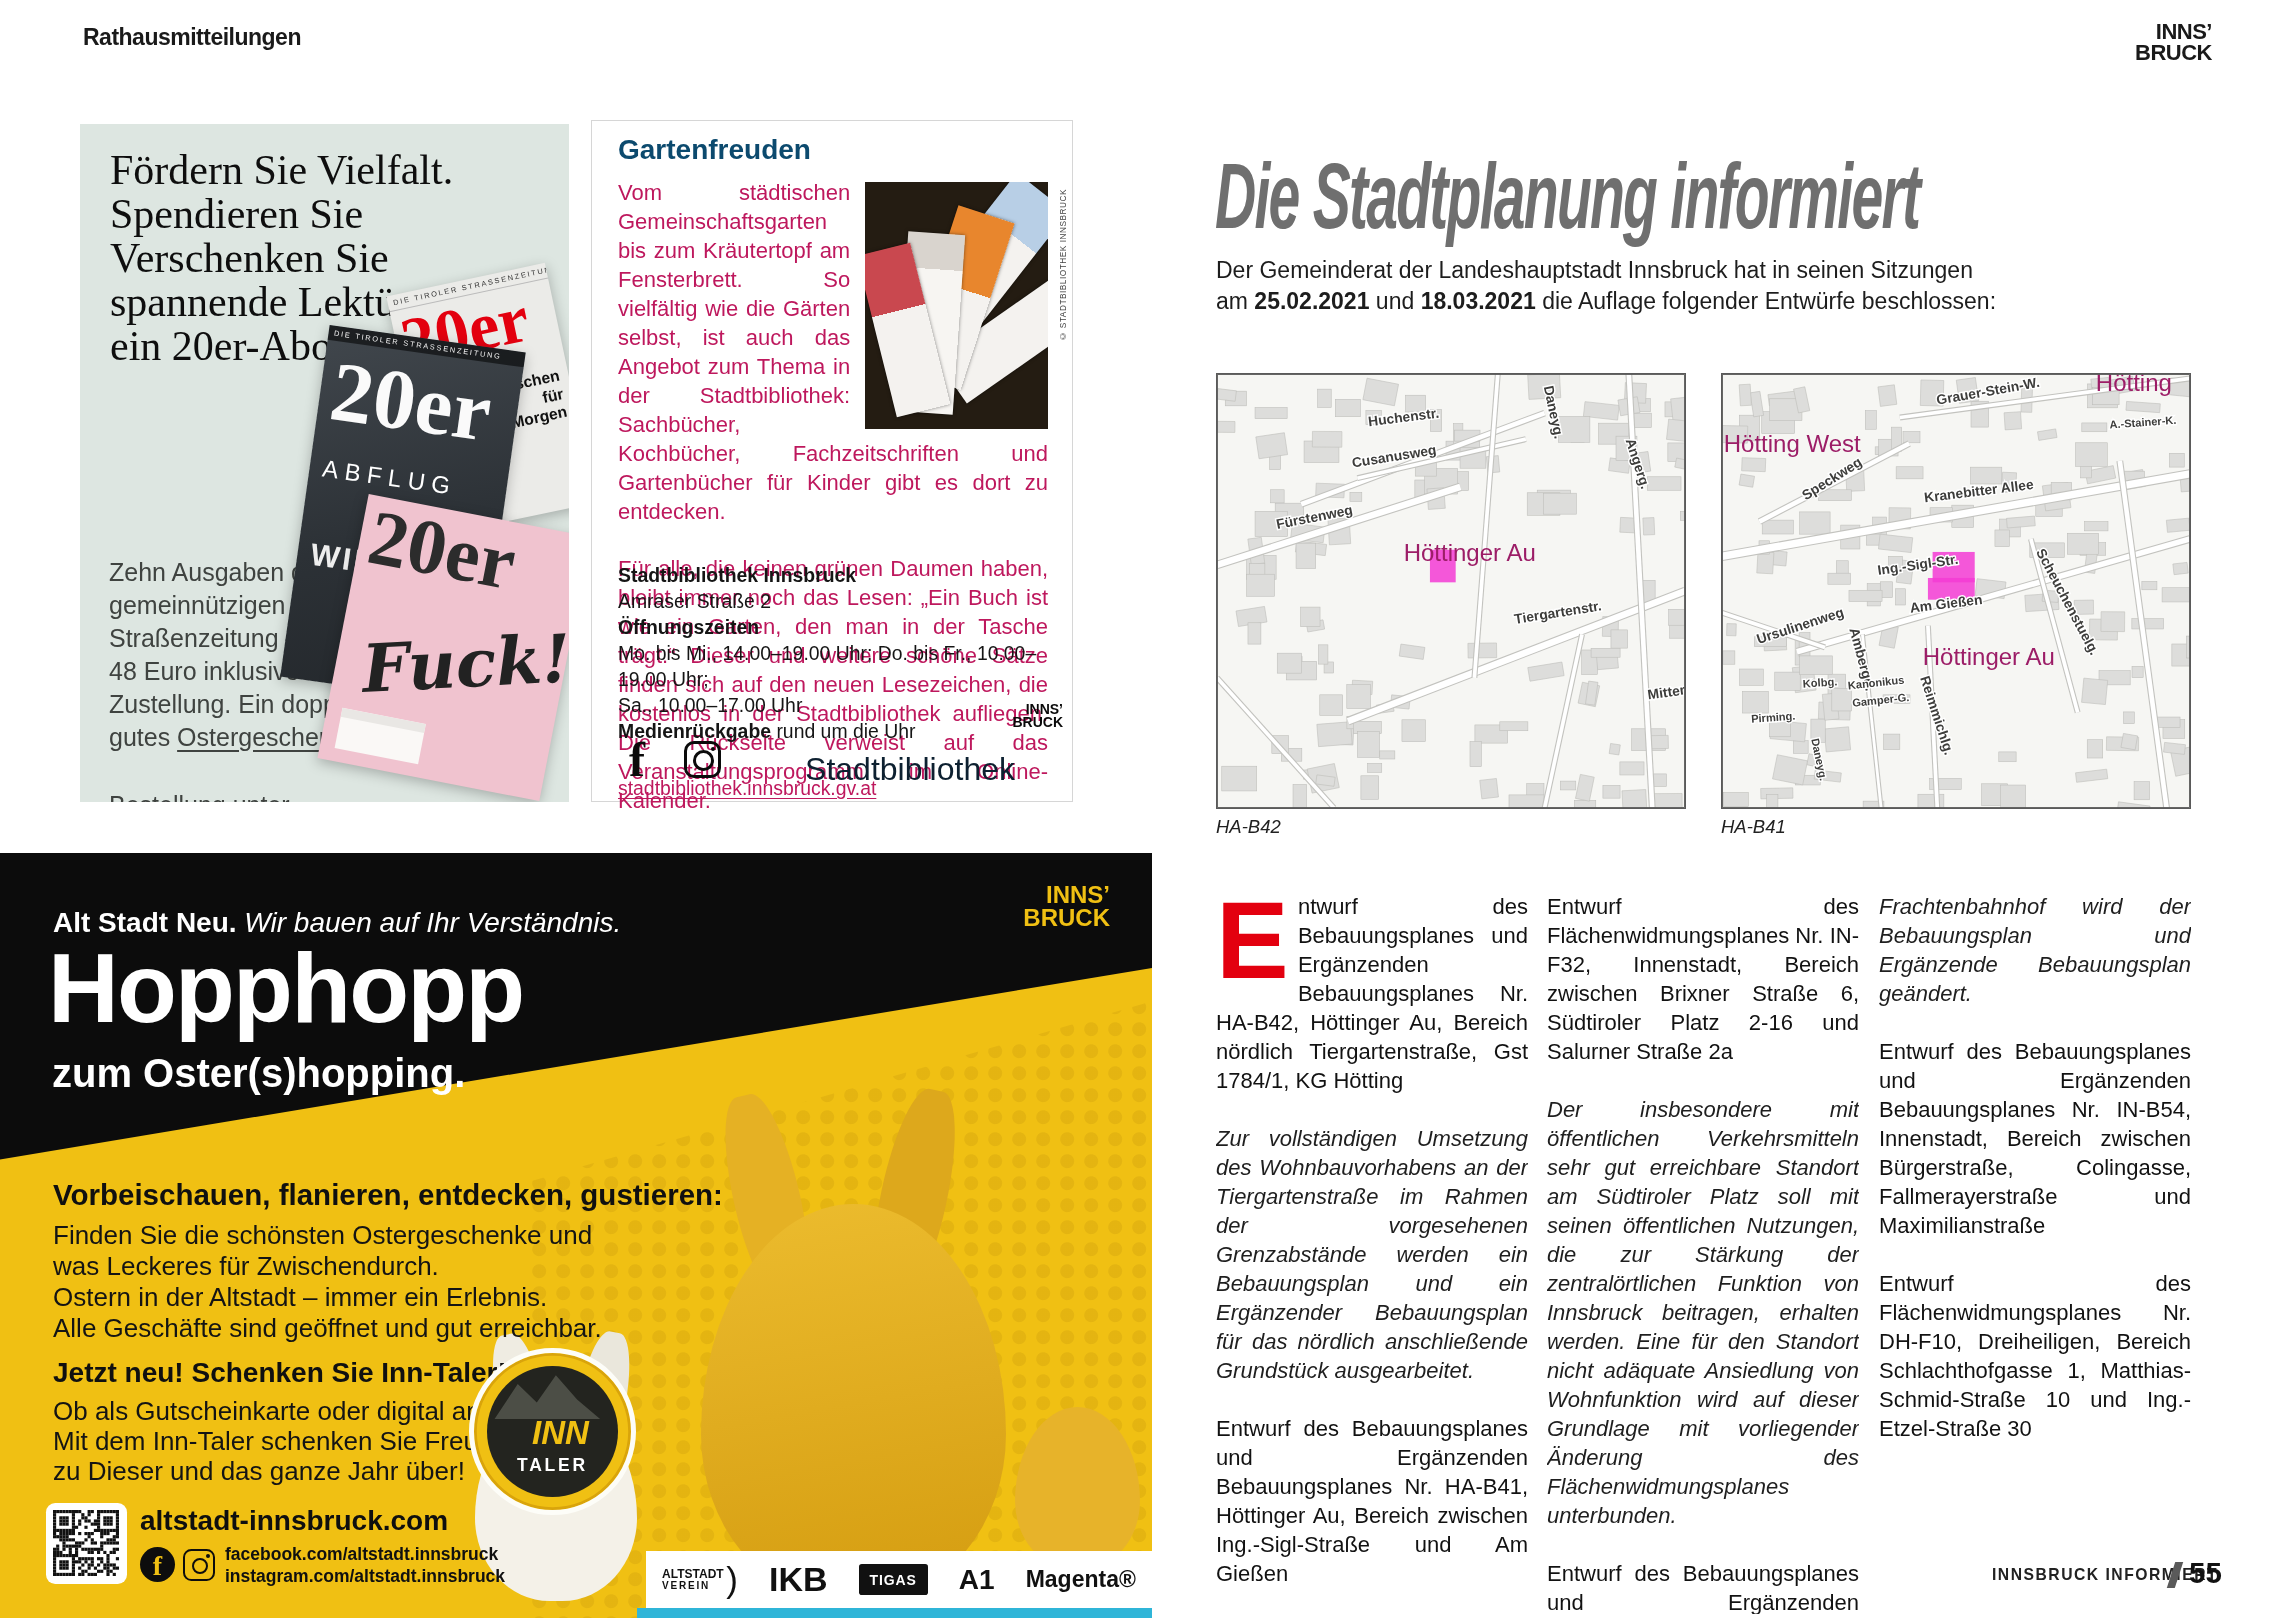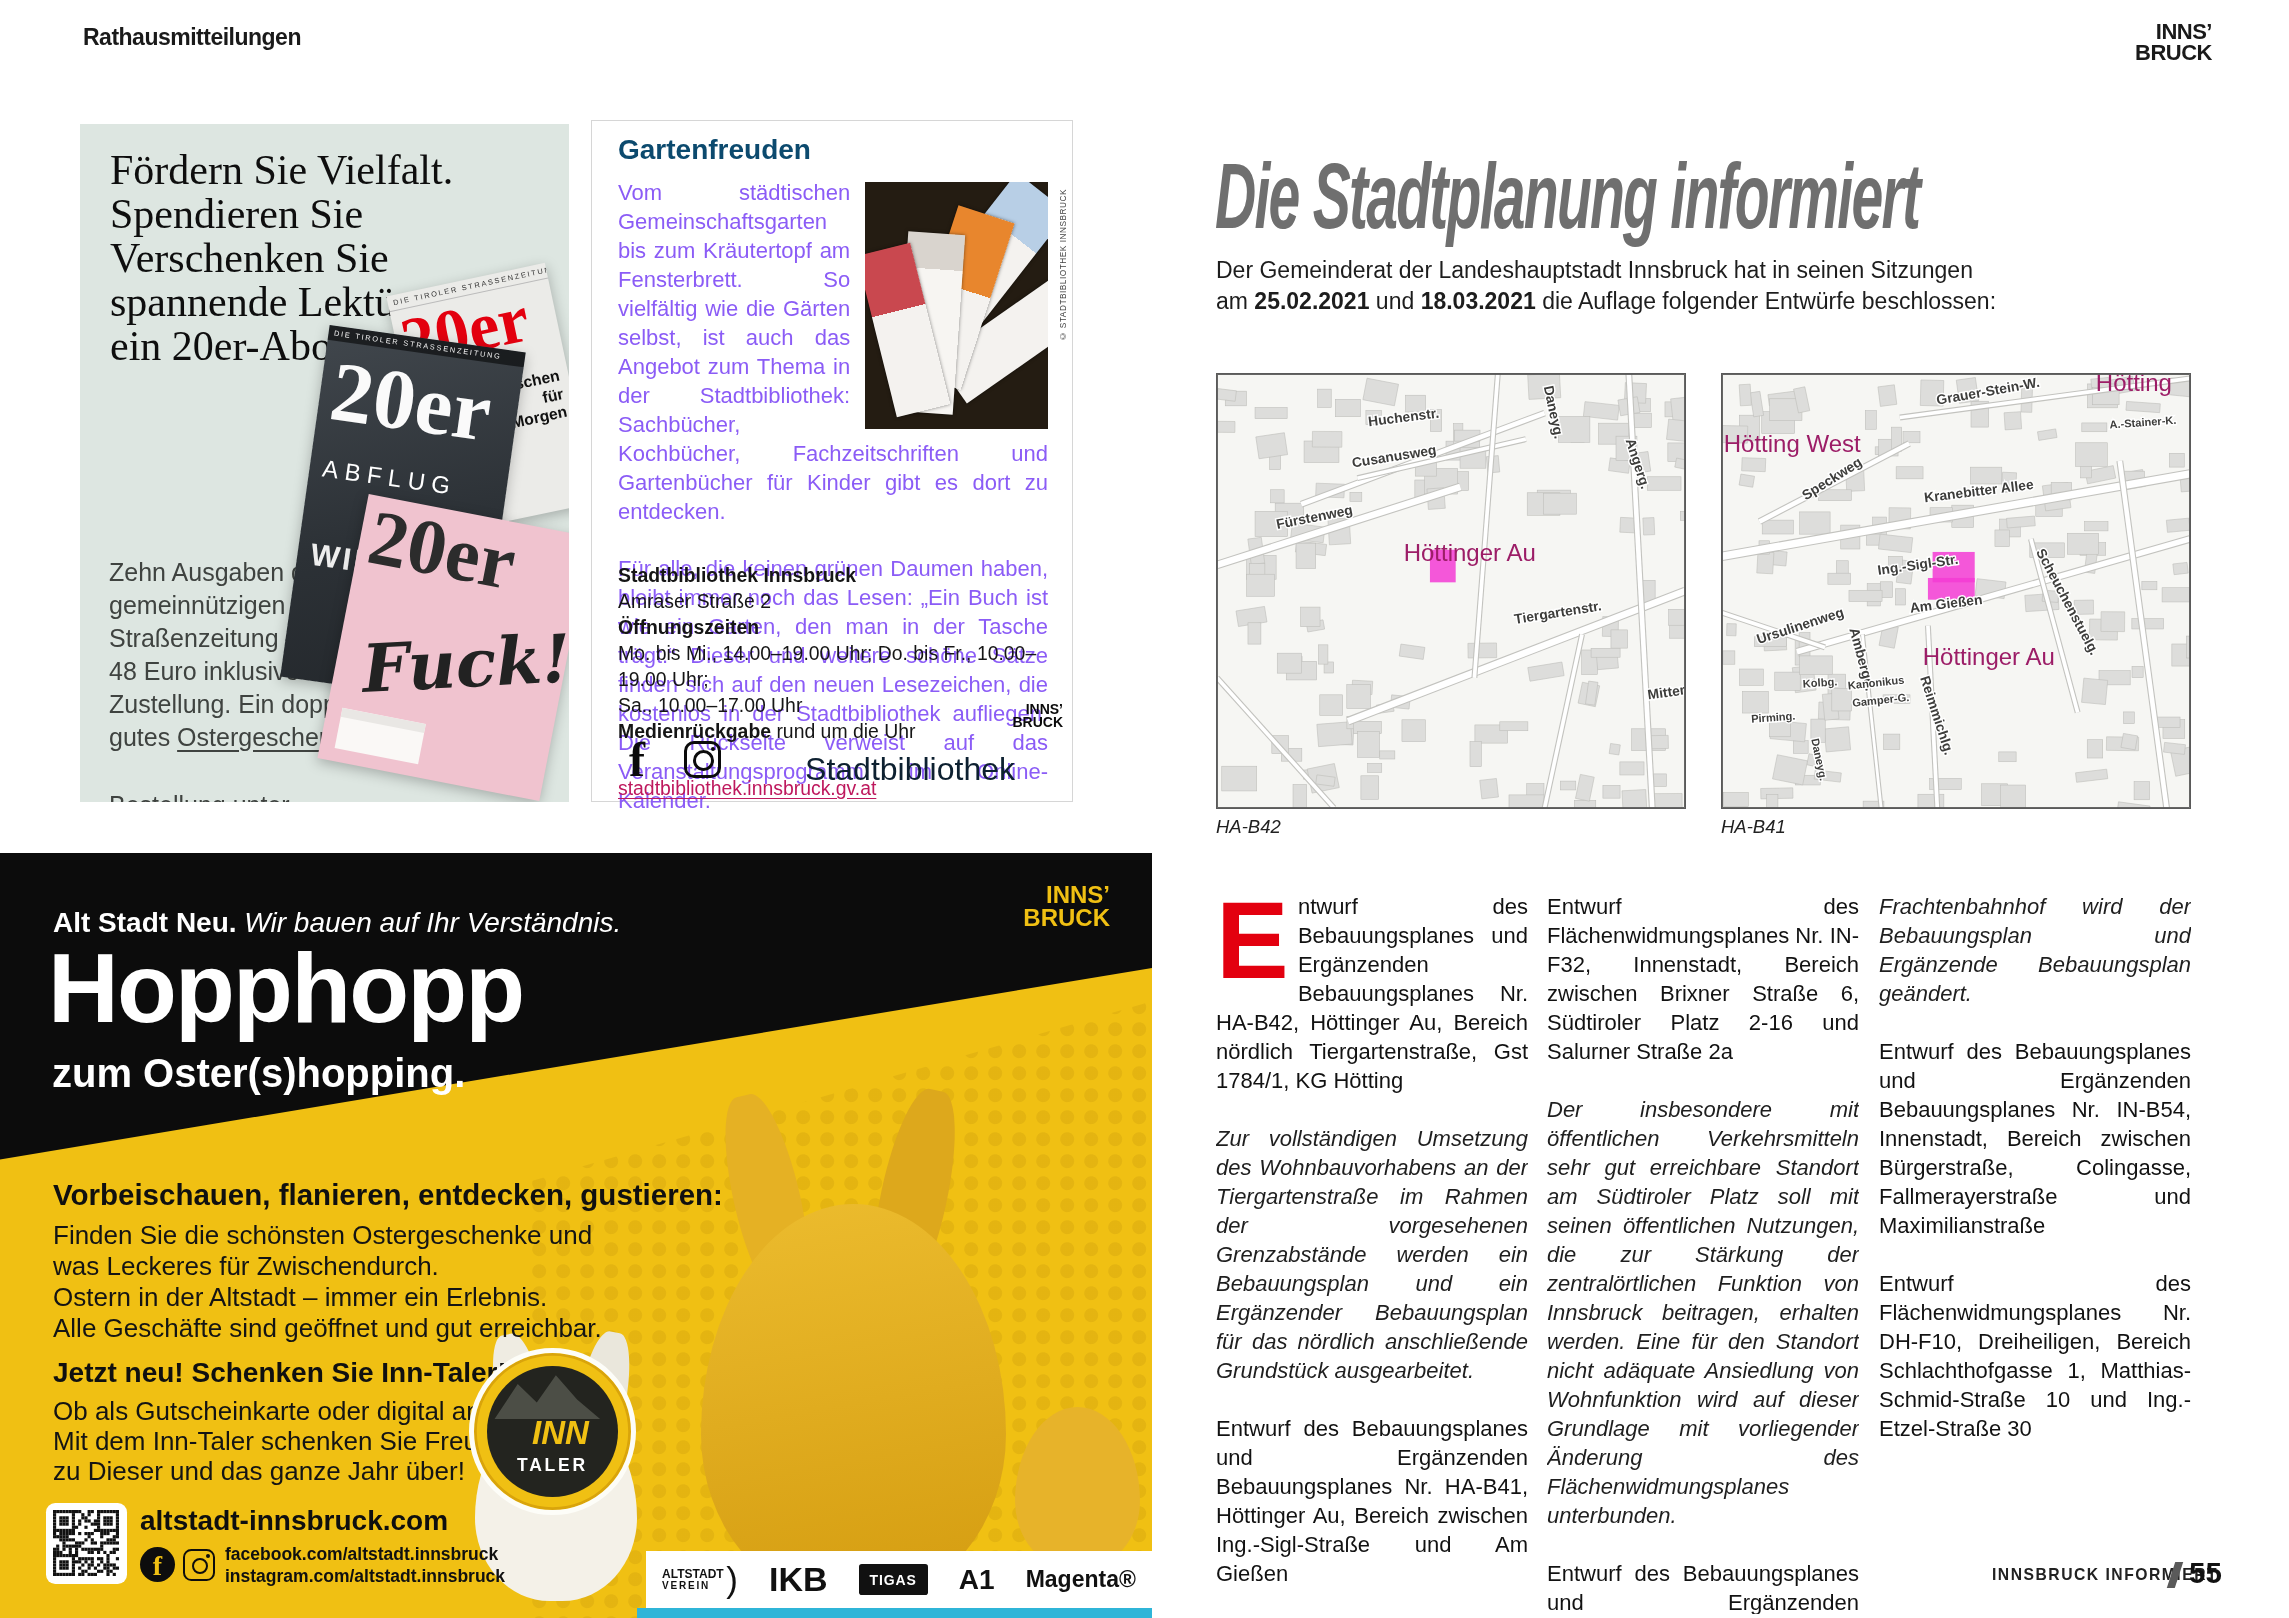--- a/index.html
+++ b/index.html
@@ -33,21 +33,21 @@
   .cc{left:261px;top:389px;width:226px;height:269px;background:#f0c3cf;transform:rotate(11deg);z-index:3;}
   .cc-brand{font-family:"Liberation Serif",serif;font-weight:bold;font-size:78px;color:#2c2c2c;line-height:.9;margin:5.5px 0 0 9.2px;}
   .cc-word{position:absolute;left:24px;top:109px;font-family:"DejaVu Serif",serif;font-style:italic;font-weight:bold;
            font-size:66px;color:#222;transform:rotate(-14deg);}
   .cc-box{position:absolute;left:14.8px;bottom:13px;width:85px;height:41px;background:#faf8f6;
           box-shadow:inset 0 9.2px 0 #e9e7e4;}
 
   
   #card{left:591px;top:120px;width:482px;height:682px;background:#fff;border:0.9px solid #d6d6d6;box-sizing:border-box;}
   #card h2{position:absolute;left:26px;top:13px;margin:0;font-size:28px;font-weight:bold;color:#0c4a6e;}
-  .card-flow{position:absolute;left:26px;top:57px;width:430px;font-size:22px;line-height:29px;color:#8b5cf6;text-align:justify;hyphens:auto;}
+  .card-flow{position:absolute;left:26px;top:57px;width:430px;font-size:22px;line-height:29px;color:#be185d;text-align:justify;hyphens:auto;}
   .photo{float:right;width:183px;height:247px;margin:3.7px 0 9.2px 14.8px;background:#241c12;position:relative;overflow:hidden;}
   .strip{position:absolute;background:#f4f2ef;box-shadow:0 0 3.7px rgba(0,0,0,.5);}
   .s1{width:65px;height:185px;left:88px;top:-9.2px;transform:rotate(38deg);background:linear-gradient(#b8cfe6 0 28%,#f4f2ef 28%);}
   .s2{width:59px;height:175px;left:65px;top:28px;transform:rotate(18deg);background:linear-gradient(#e8862d 0 45%,#f4f2ef 45%);}
   .s3{width:57px;height:180px;left:37px;top:51px;transform:rotate(4deg);background:linear-gradient(#d9d4ce 0 20%,#f7f5f2 20%);}
   .s4{width:55px;height:166px;left:11px;top:65px;transform:rotate(-14deg);background:linear-gradient(#c9484f 0 38%,#f4f2ef 38%);}
   .s5{width:54px;height:148px;left:120px;top:83px;transform:rotate(55deg);}
   .cpara{margin:0 0 28px 0;}
   #photo-credit{right:3.7px;top:68px;writing-mode:vertical-rl;transform:rotate(180deg);font-size:8.3px;letter-spacing:0.5px;color:#444;}
   #card-contact{left:26px;top:441px;font-size:19.4px;line-height:26px;color:#151515;}

